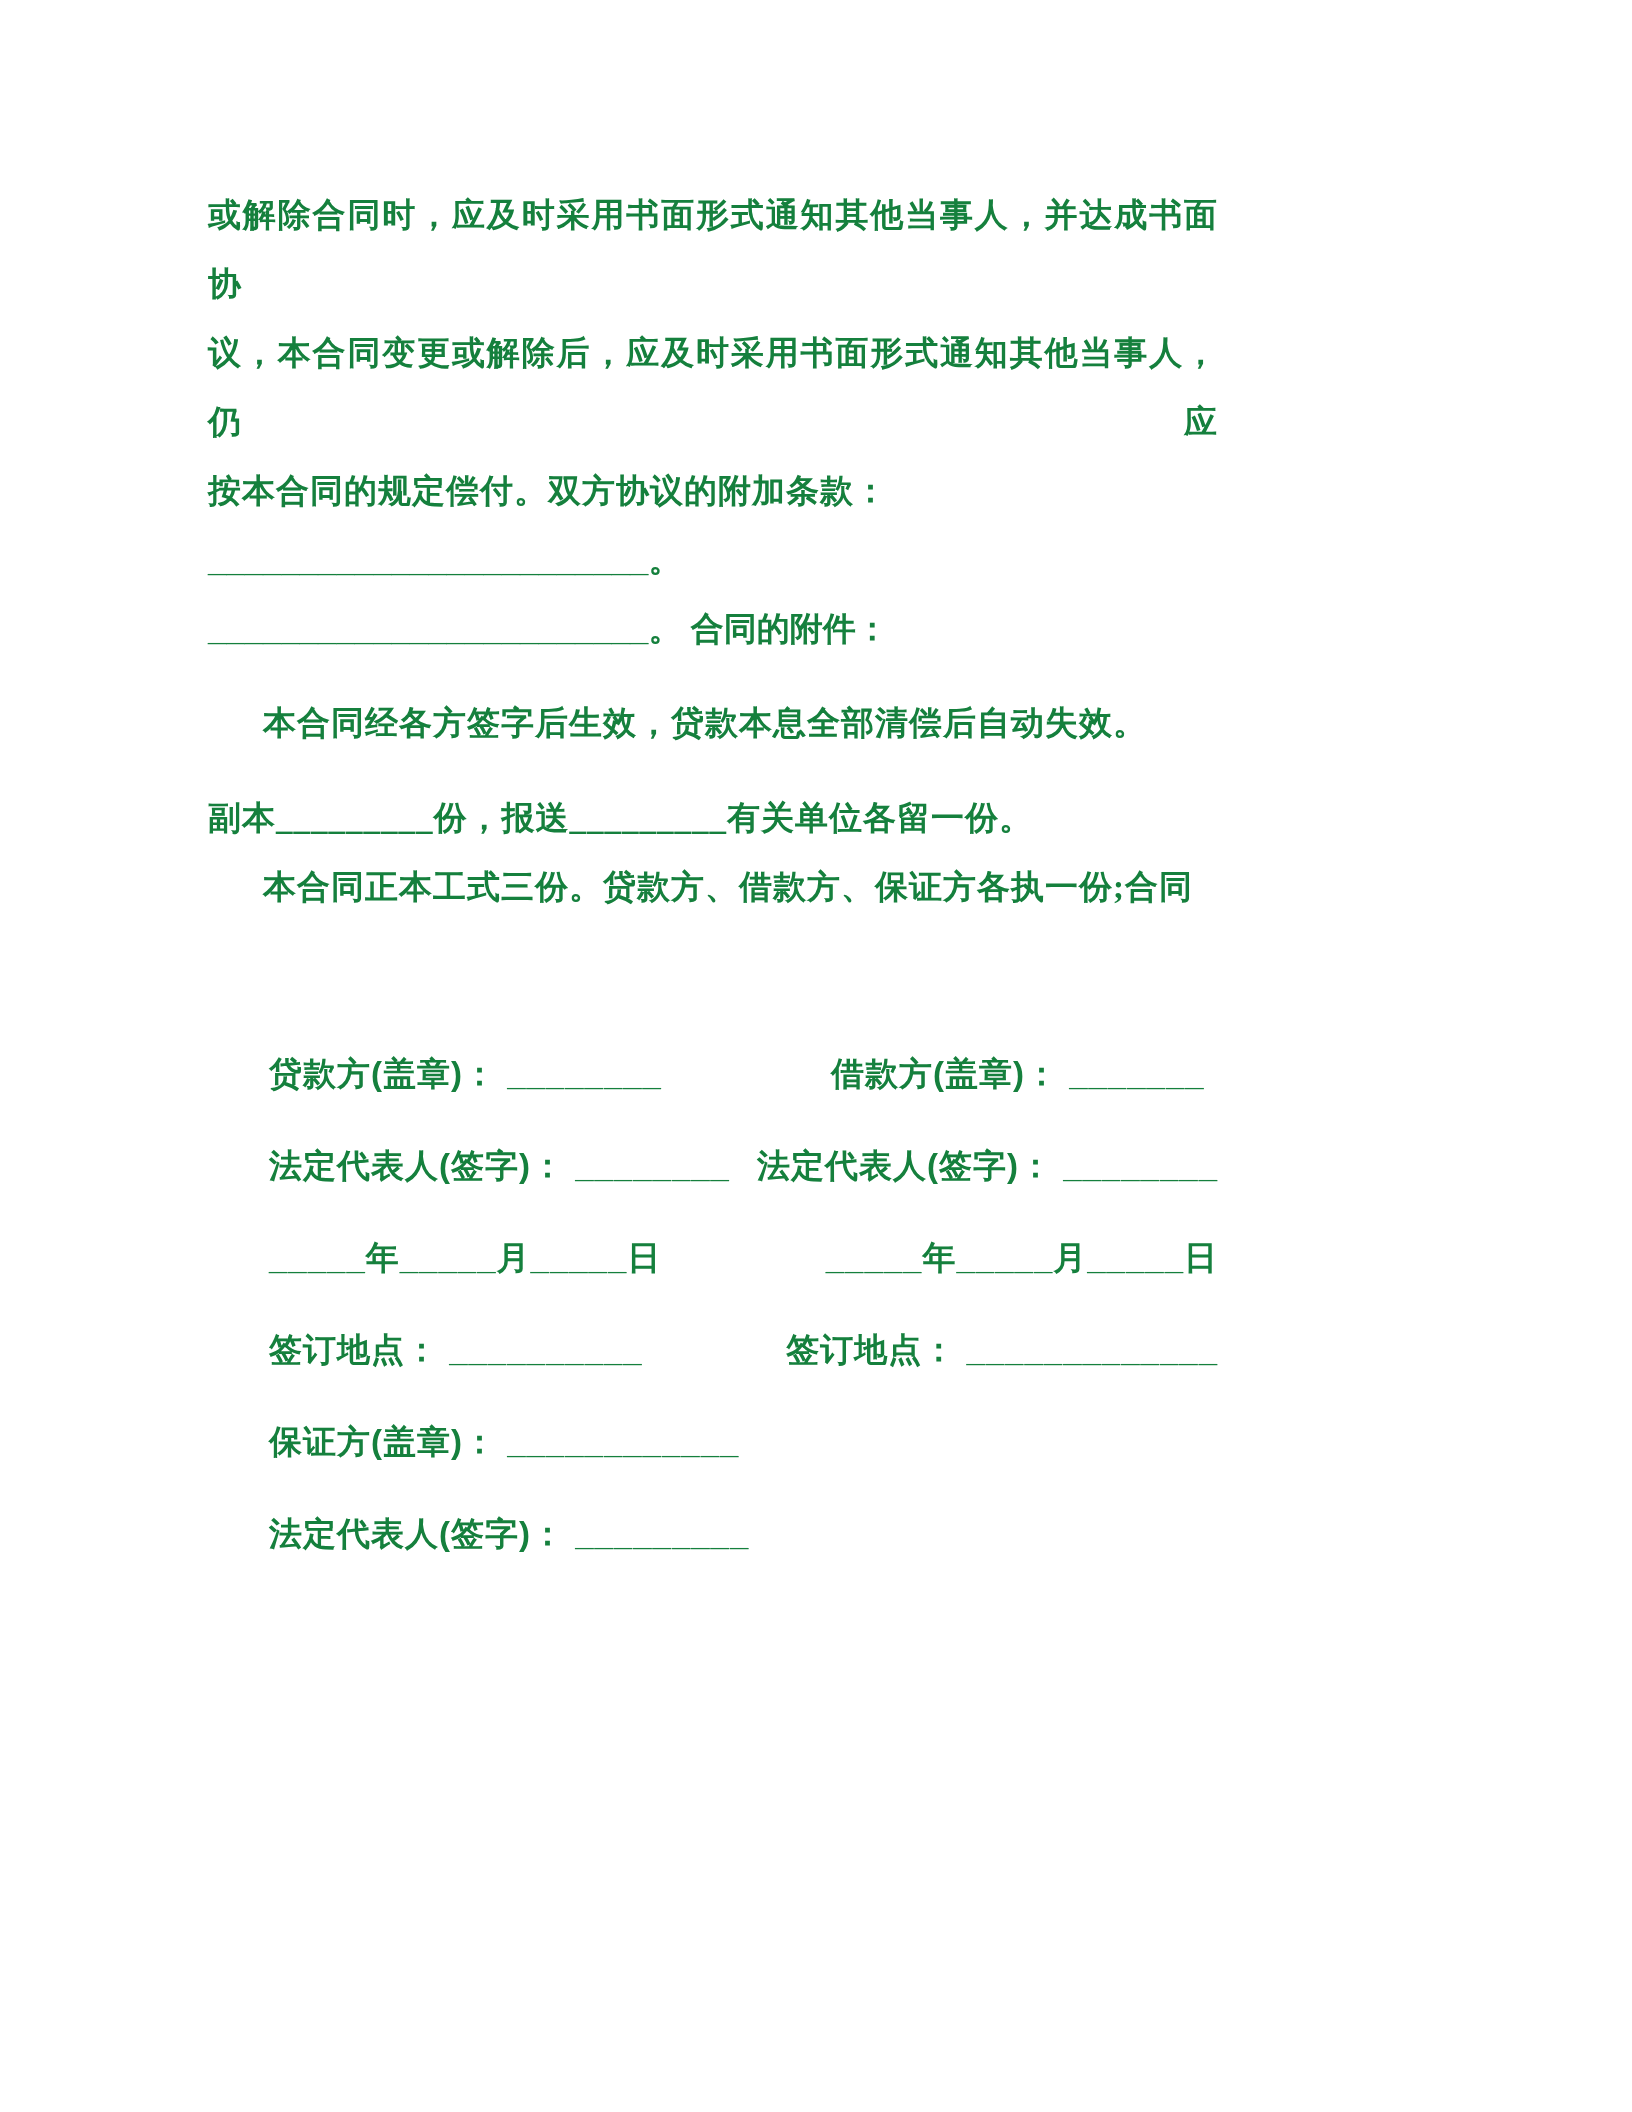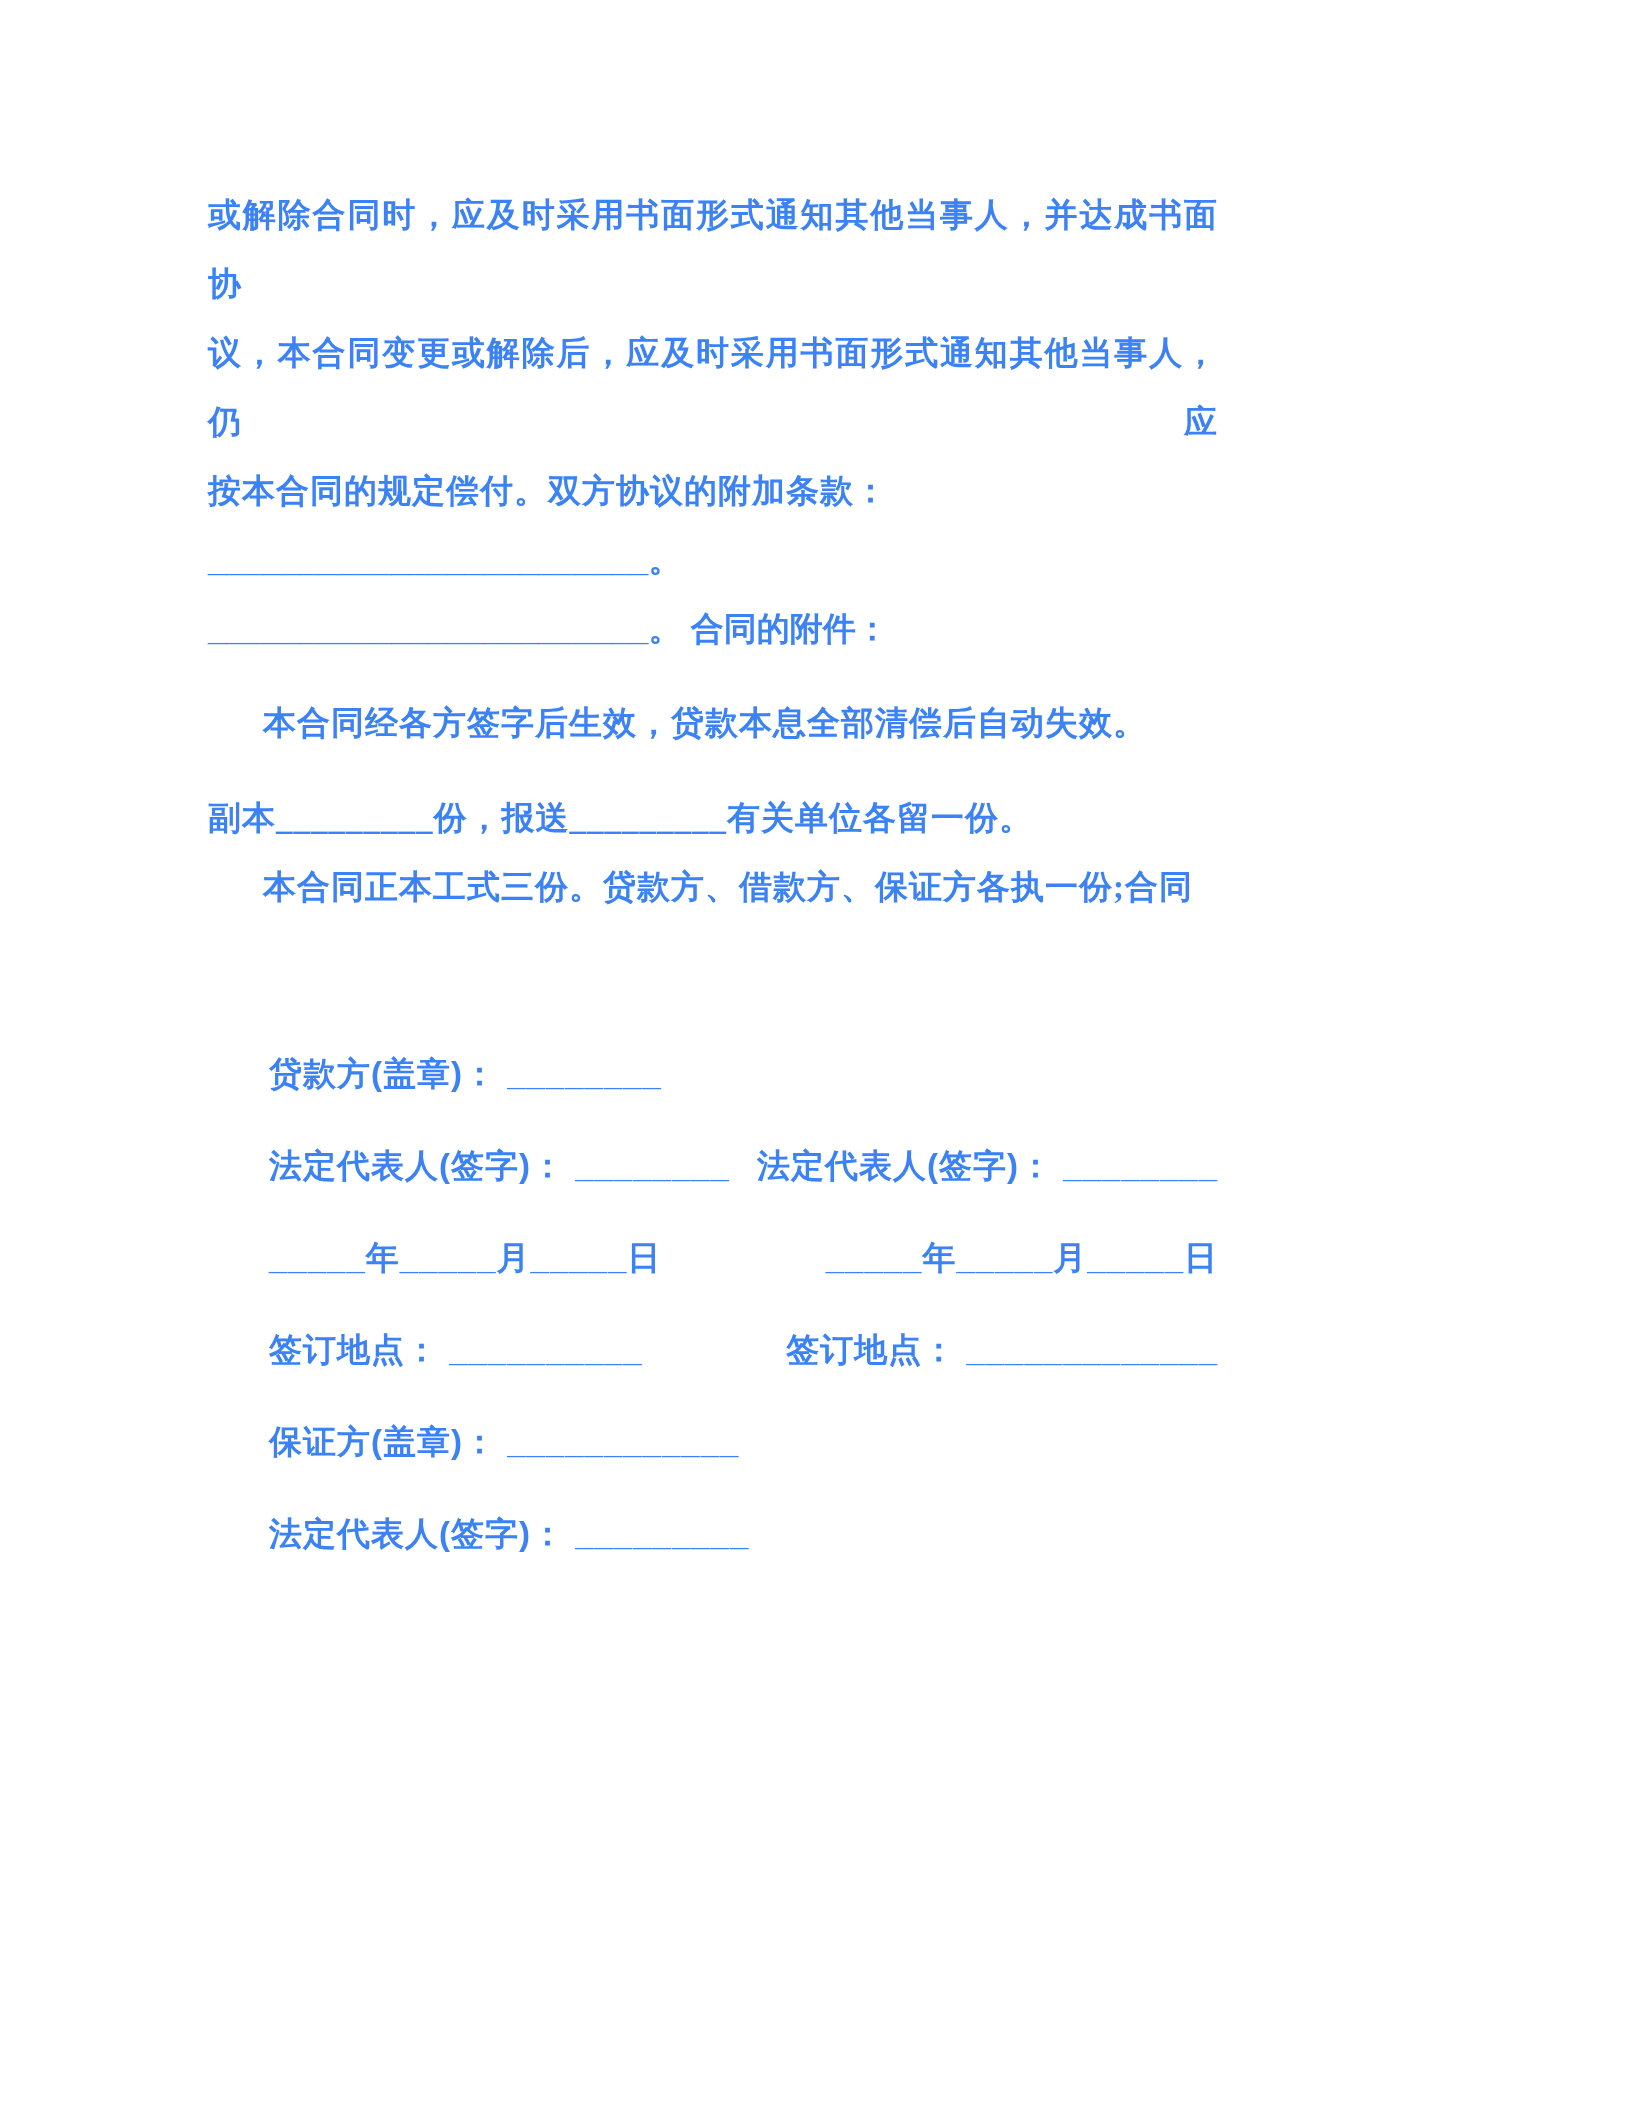--- a/index.html
+++ b/index.html
@@ -1,21 +1,21 @@
 <!DOCTYPE html>
 <html><head>
 <meta charset="utf-8">
 <style>
   html, body { margin: 0; padding: 0; background: #ffffff; }
   .page {
     position: relative;
     width: 1632px;
     height: 2112px;
     background: #ffffff;
-    color: #3b82f6;
+    color: #15803d;
     font-family: "Liberation Sans", "DejaVu Sans", sans-serif;
     font-weight: 700;
     overflow: hidden;
   }
   .content {
     position: absolute;
     left: 208px;
     top: 180px;
     width: 1010px;
     font-size: 33px;
@@ -52,20 +52,21 @@
     <p class="para line indent gap-above">本合同经各方签字后生效，贷款本息全部清偿后自动失效。</p>
 
     <p class="para gap-above">
       <span class="line">副本_________份，报送_________有关单位各留一份。</span>
       <span class="line indent">本合同正本工式三份。贷款方、借款方、保证方各执一份;合同</span>
     </p>
 
     <div class="sig-block">
       <div class="sig-row">
         <span class="sig-left">贷款方(盖章)： ________</span>
+        <span class="sig-right">借款方(盖章)： _______</span>
       </div>
       <div class="sig-row">
         <span class="sig-left">法定代表人(签字)： ________</span>
         <span class="sig-right">法定代表人(签字)： ________</span>
       </div>
       <div class="sig-row">
         <span class="sig-left">_____年_____月_____日</span>
         <span class="sig-right">_____年_____月_____日</span>
       </div>
       <div class="sig-row">

